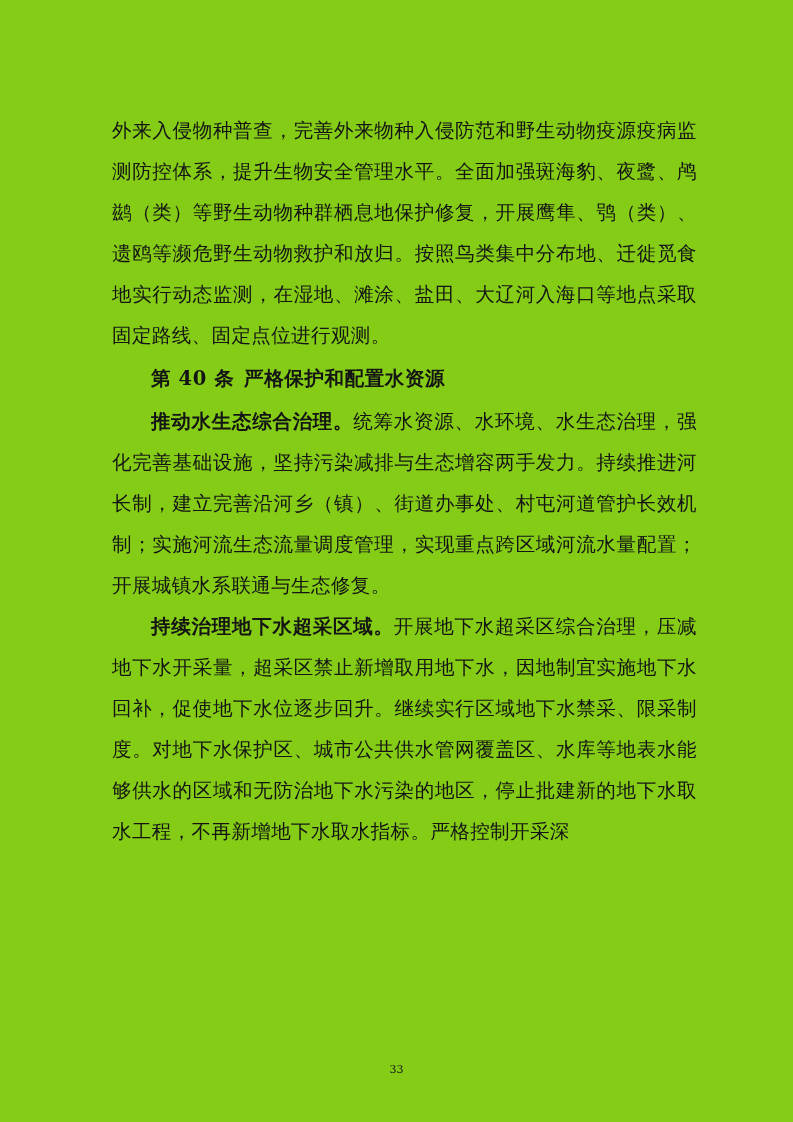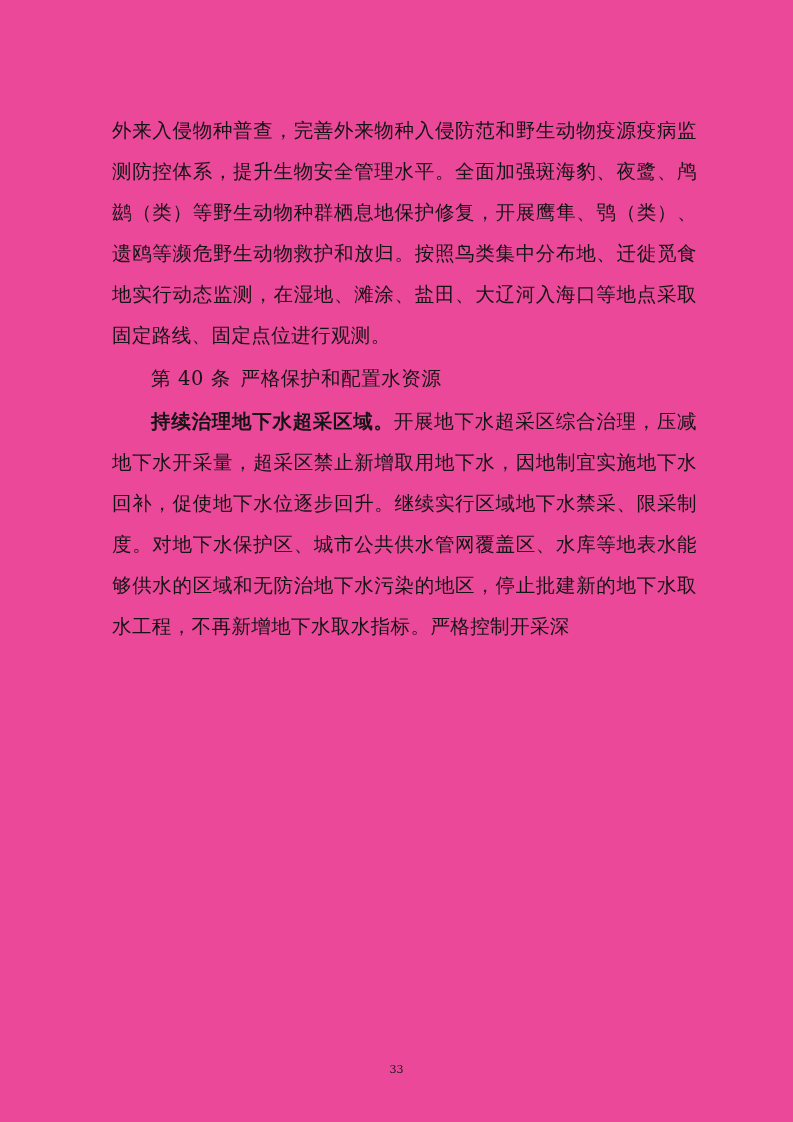--- a/index.html
+++ b/index.html
@@ -13,21 +13,21 @@
     font-family: "DejaVu Serif", "Liberation Serif", serif;
     color: #141414;
     overflow: hidden;
   }
   .page {
     position: relative;
     width: 793px;
     height: 1122px;
     box-sizing: border-box;
     padding: 110px 96px 40px 112px;
-    background: #ec4899;
+    background: #84cc16;
   }
   .doc-body {
     font-size: 19.5px;
     line-height: 41px;
     text-align: justify;
     text-justify: inter-ideograph;
     letter-spacing: 0.4px;
   }
   p {
     margin: 0;
@@ -43,21 +43,21 @@
     font-weight: bold;
     margin: 10px 0 6px 0;
     letter-spacing: 1px;
     text-indent: 0;
   }
   .section-heading .gap {
     display: inline-block;
     width: 1.2em;
   }
   .article-heading {
-    font-weight: normal;
+    font-weight: bold;
     text-indent: 2em;
     margin: 2px 0 2px 0;
     letter-spacing: 0.6px;
   }
   .article-heading .sp {
     display: inline-block;
     width: 0.5em;
   }
   .lead {
     font-weight: bold;
@@ -80,20 +80,23 @@
   <div class="doc-body">
 
     <p class="para para-flush">外来入侵物种普查，完善外来物种入侵防范和野生动物疫源疫病监测防控体系，提升生物安全管理水平。全面加强斑海豹、夜鹭、鸬鹚（类）等野生动物种群栖息地保护修复，开展鹰隼、鸮（类）、遗鸥等濒危野生动物救护和放归。按照鸟类集中分布地、迁徙觅食地实行动态监测，在湿地、滩涂、盐田、大辽河入海口等地点采取固定路线、固定点位进行观测。</p>
 
 
     <p class="article-heading">
       <span>第 40 条</span><span class="sp"></span><span>严格保护和配置水资源</span>
     </p>
 
 
+    <p class="para">
+      <span class="lead">推动水生态综合治理。</span><span>统筹水资源、水环境、水生态治理，强化完善基础设施，坚持污染减排与生态增容两手发力。持续推进河长制，建立完善沿河乡（镇）、街道办事处、村屯河道管护长效机制；实施河流生态流量调度管理，实现重点跨区域河流水量配置；开展城镇水系联通与生态修复。</span>
+    </p>
 
     <p class="para">
       <span class="lead">持续治理地下水超采区域。</span><span>开展地下水超采区综合治理，压减地下水开采量，超采区禁止新增取用地下水，因地制宜实施地下水回补，促使地下水位逐步回升。继续实行区域地下水禁采、限采制度。对地下水保护区、城市公共供水管网覆盖区、水库等地表水能够供水的区域和无防治地下水污染的地区，停止批建新的地下水取水工程，不再新增地下水取水指标。严格控制开采深</span>
     </p>
 
   </div>
 
   <div class="page-number">33</div>
 </div>
 

